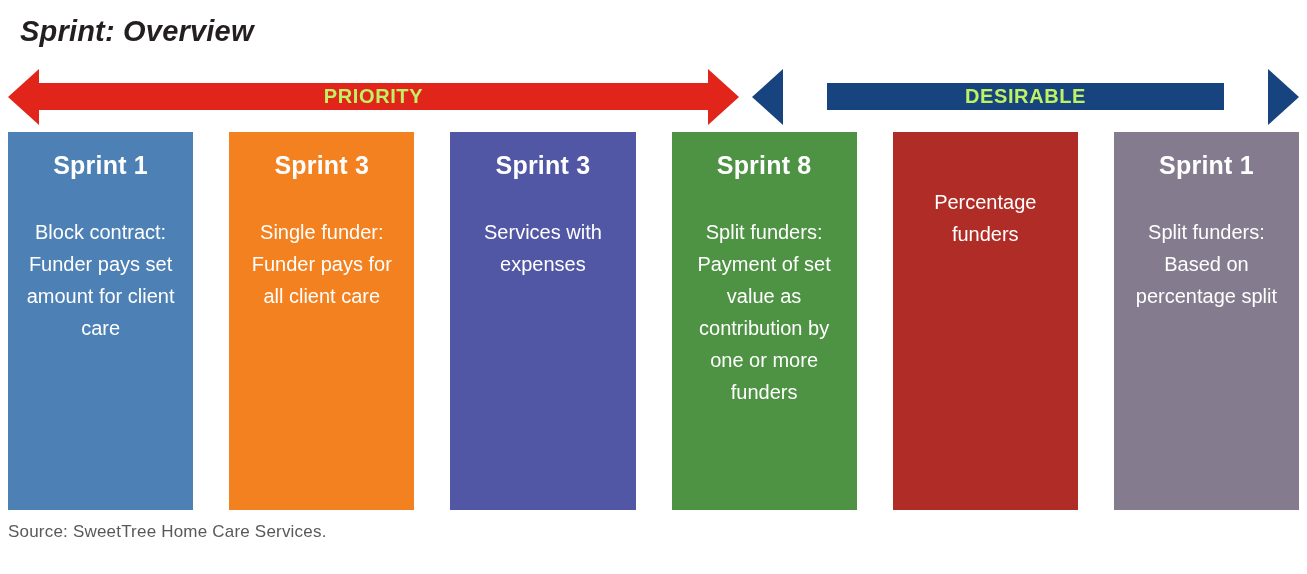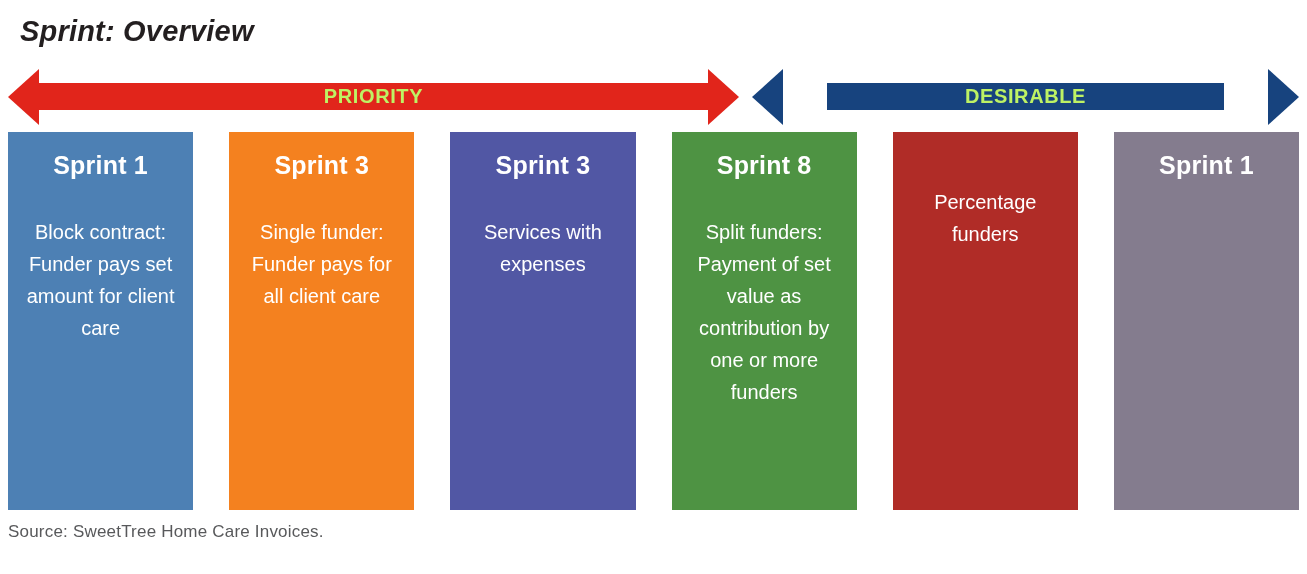--- a/index.html
+++ b/index.html
@@ -140,18 +140,19 @@
     </div>
     <div class="sprint-col" style="--c: #4e9343;">
       <div class="sprint-name">Sprint 8</div>
       <div class="sprint-desc">Split funders: Payment of set value as contribution by one or more funders</div>
     </div>
     <div class="sprint-col" style="--c: #b02c27;">
       <div class="sprint-desc">Percentage funders</div>
     </div>
     <div class="sprint-col" style="--c: #847c8e;">
       <div class="sprint-name">Sprint 1</div>
+      <div class="sprint-desc">Split funders: Based on percentage split</div>
     </div>
   </div>
 
-  <div class="source-line">Source: SweetTree Home Care Invoices.</div>
+  <div class="source-line">Source: SweetTree Home Care Services.</div>
 
 </div>
 
 </body></html>

